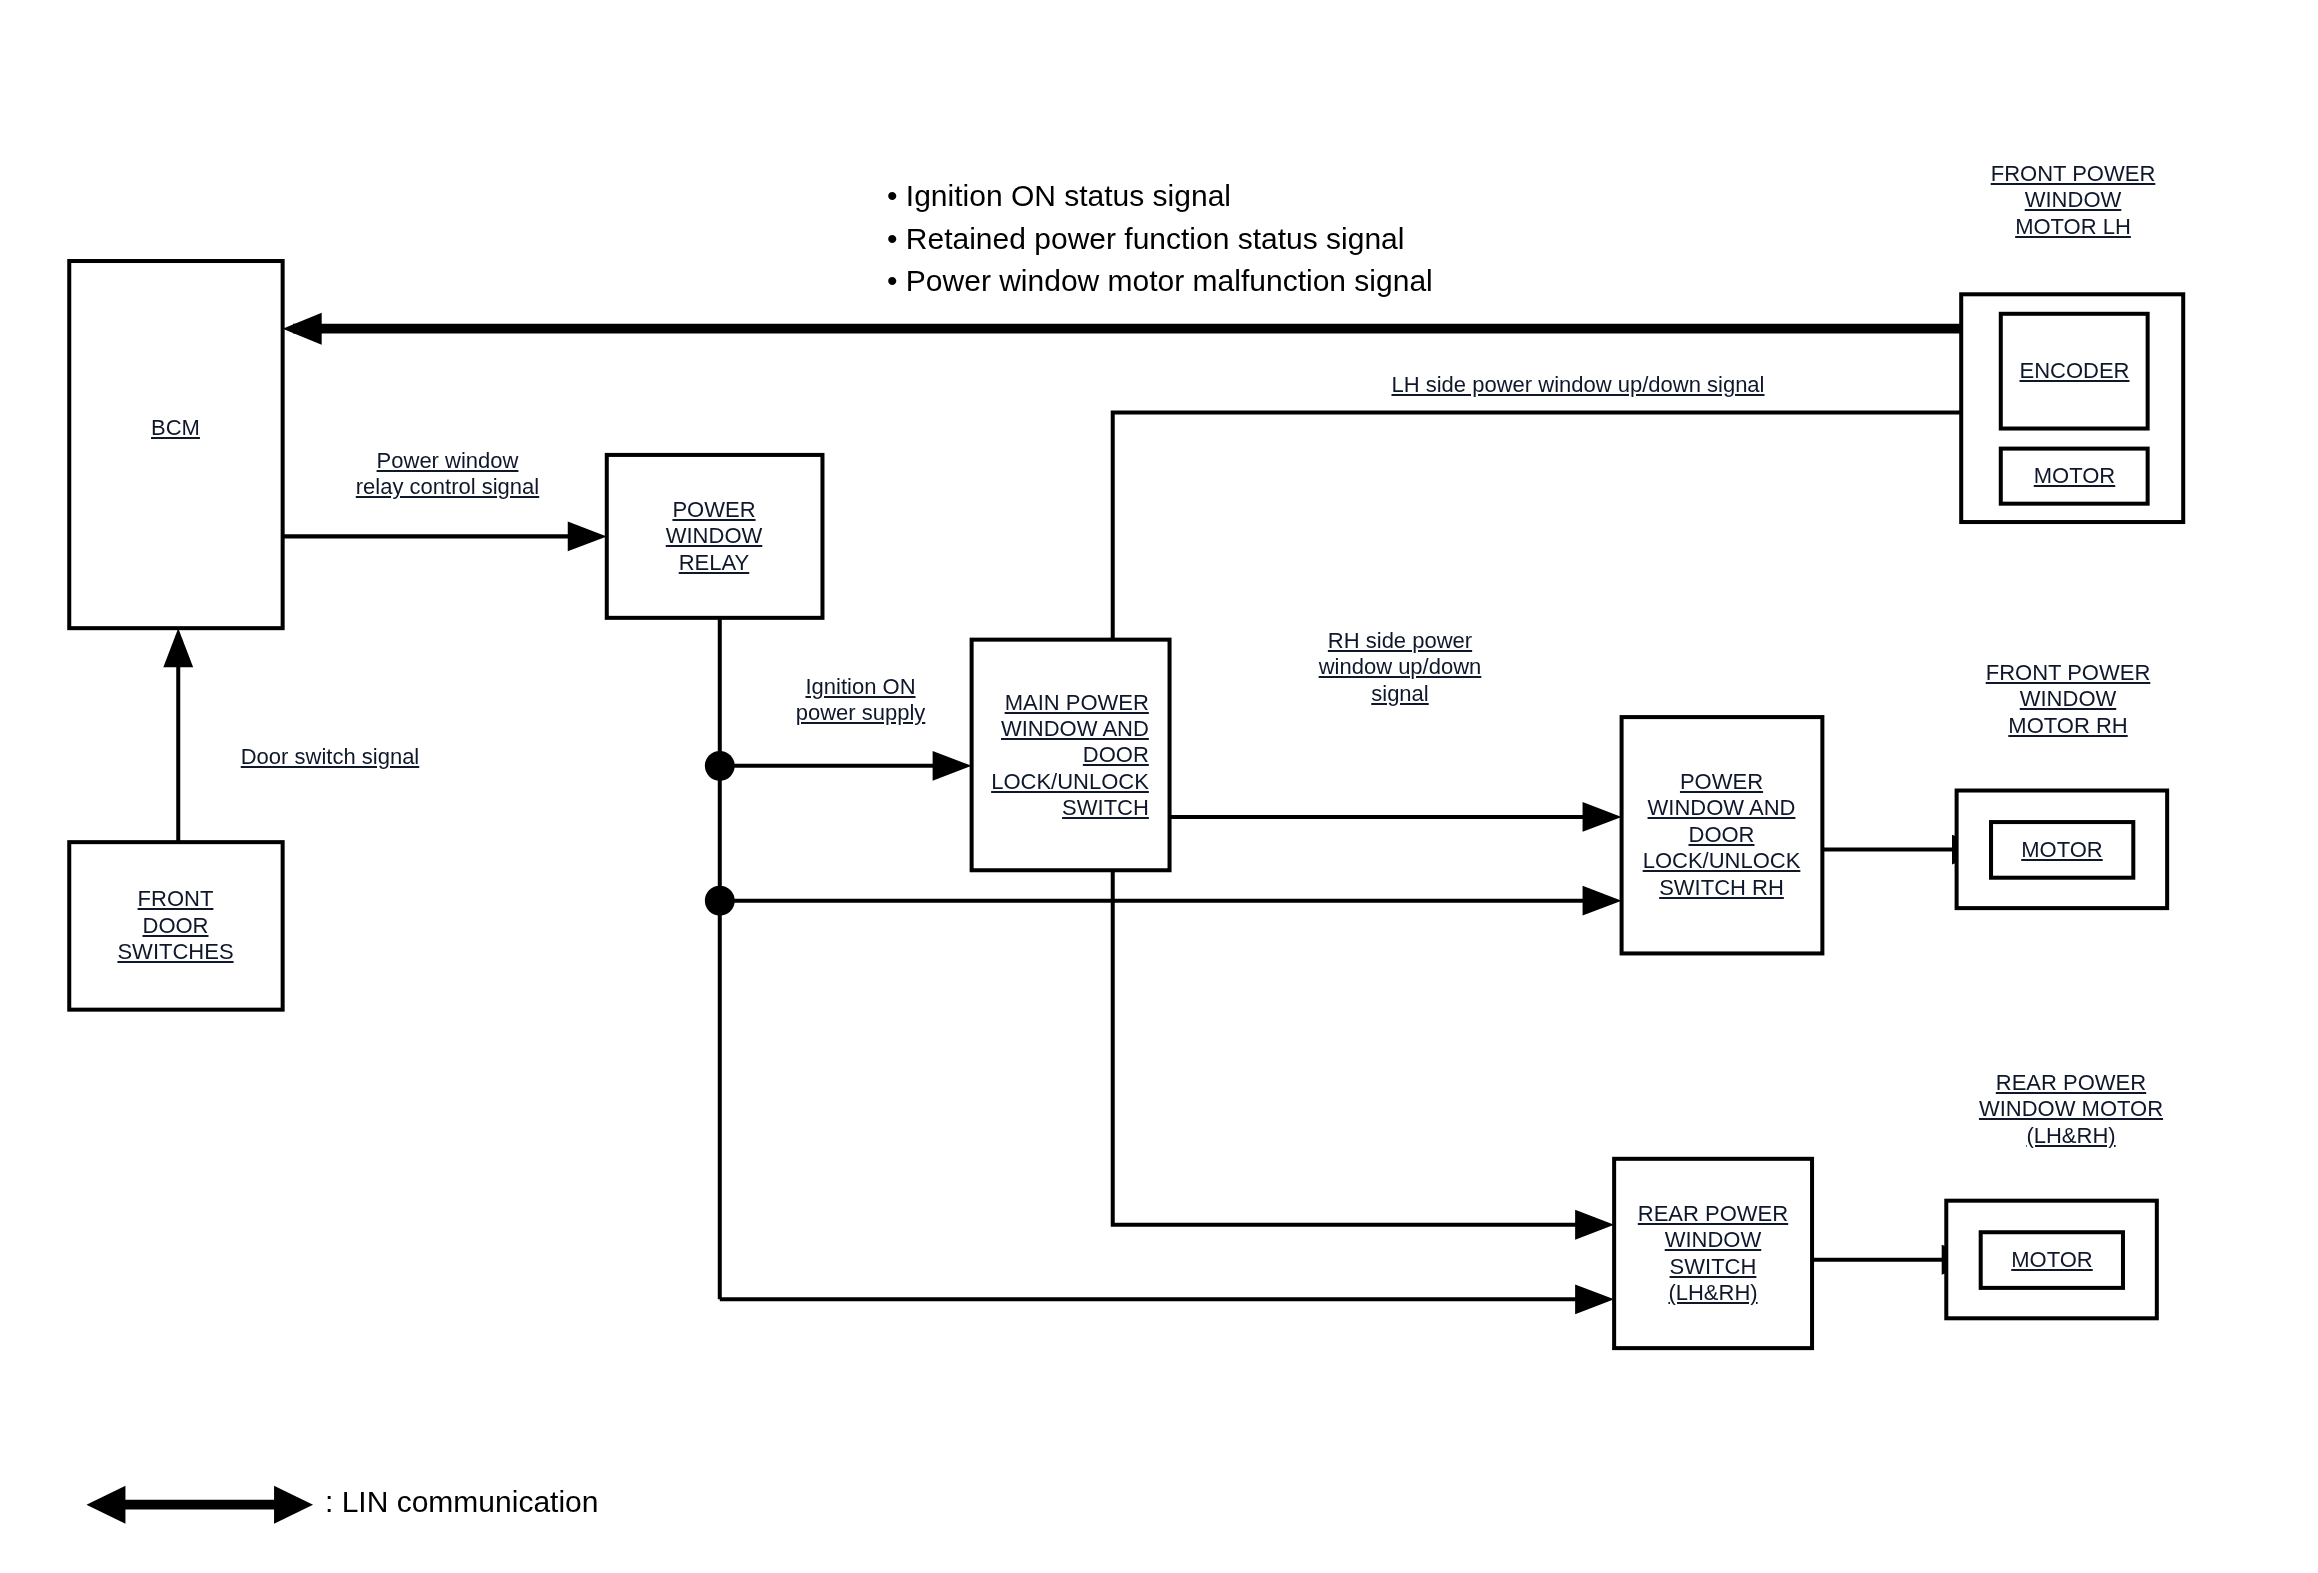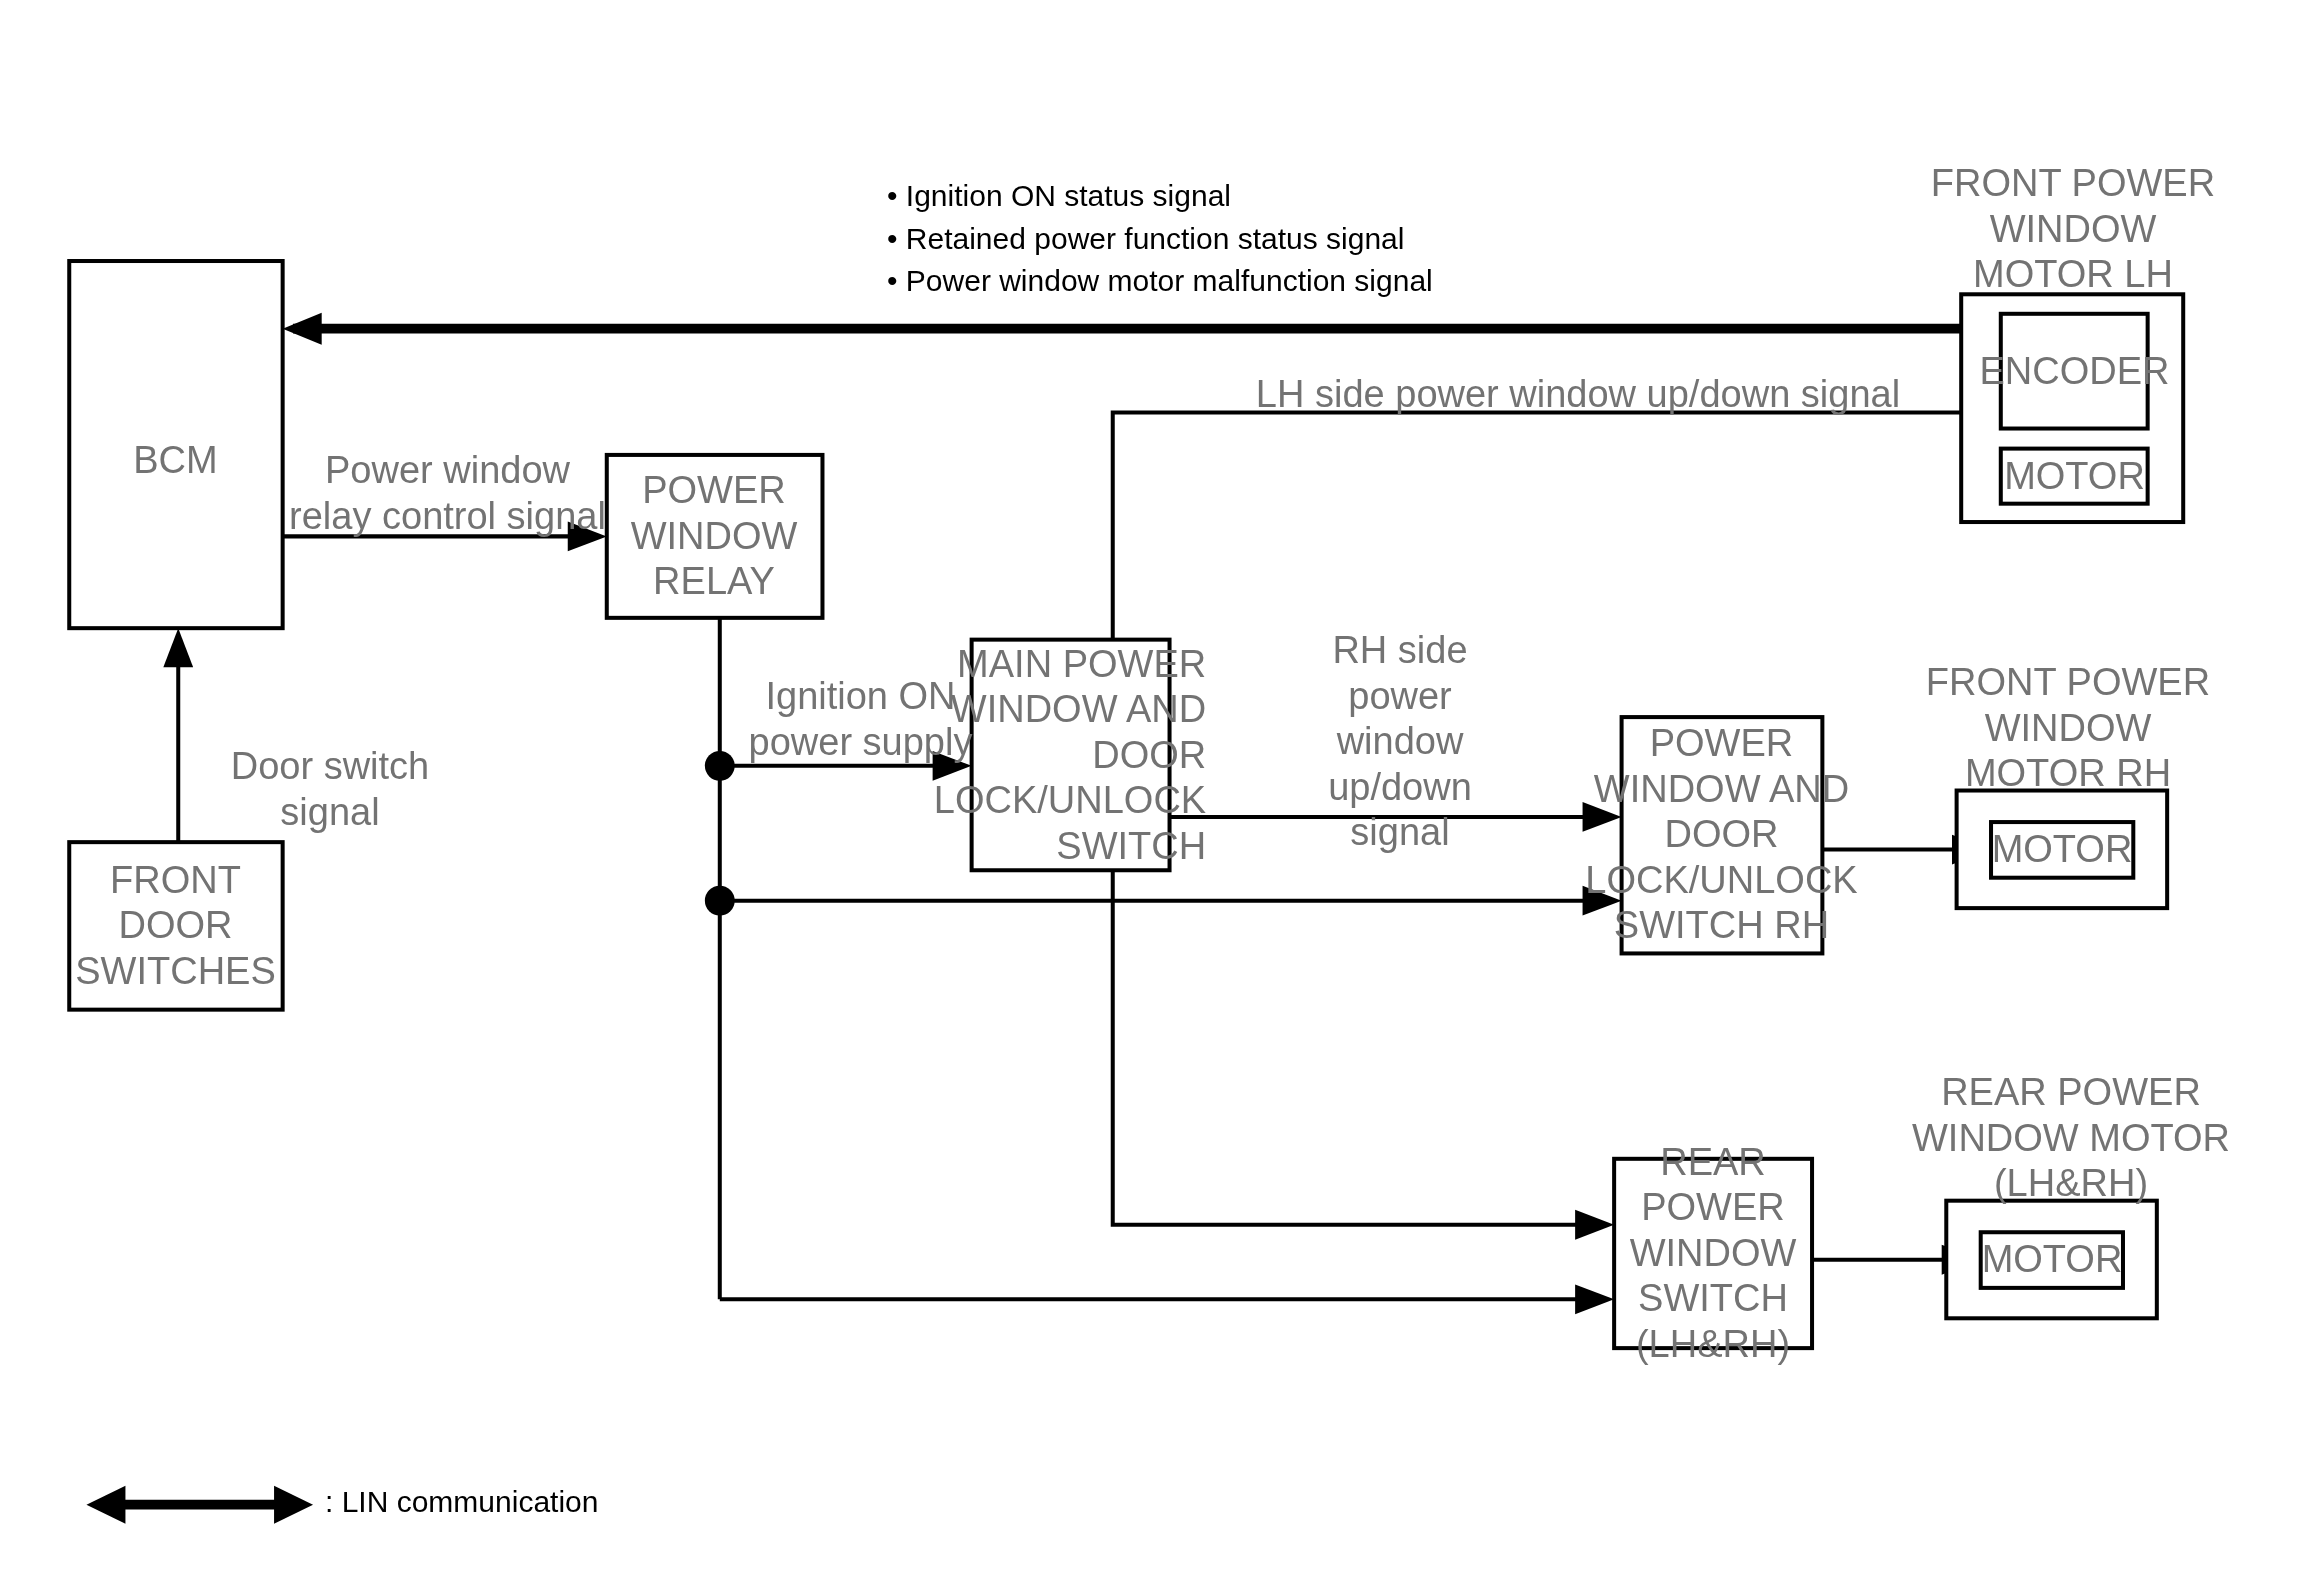--- a/index.html
+++ b/index.html
@@ -46,26 +46,27 @@
     fill: none;
   }
   .dot {
     fill: #000000;
   }
   .arrowhead {
     fill: #000000;
   }
   .boxlabel, .freelabel {
     position: absolute;
-    color: #737373;
+    color: #0f172a;
     font-family: "Liberation Sans", sans-serif;
-    font-size: 38px;
+    font-size: 22px;
     line-height: 1.20;
     text-align: center;
     white-space: pre-line;
+    text-decoration: underline;
   }
   .boxlabel {
     display: flex;
     align-items: center;
     justify-content: center;
   }
   .freelabel {
     text-align: center;
   }
   .bullets {
@@ -165,21 +166,21 @@
     <rect class="blk-inner" x="3452" y="2148" width="248" height="97"></rect>
 
     <g>
       <path class="wire-thick" d="M 200 2623 L 495 2623"></path>
       <polygon class="arrowhead" points="150,2623 218,2590 218,2656"></polygon>
       <polygon class="arrowhead" points="545,2623 477,2590 477,2656"></polygon>
     </g>
 
   </svg>
 
-  <div class="boxlabel" style="left:69px; top:277px; width:213px; height:367px;">BCM</div>
+  <div class="boxlabel" style="left:69px; top:245px; width:213px; height:367px;">BCM</div>
 
   <div class="boxlabel" style="left:69px; top:842px; width:213px; height:168px;">FRONT
 DOOR
 SWITCHES</div>
 
   <div class="boxlabel" style="left:606px; top:455px; width:216px; height:163px;">POWER
 WINDOW
 RELAY</div>
 
   <div class="boxlabel" style="left:971px; top:640px; width:198px; height:231px;text-align:right;">MAIN POWER

